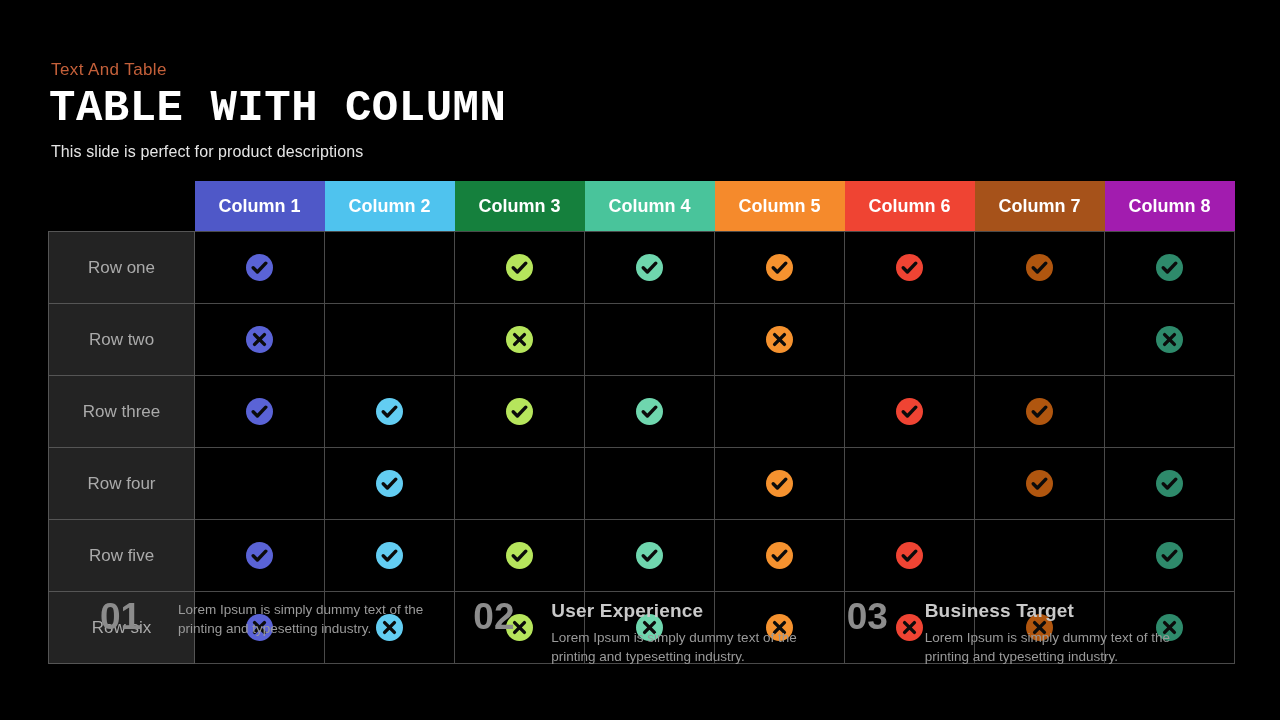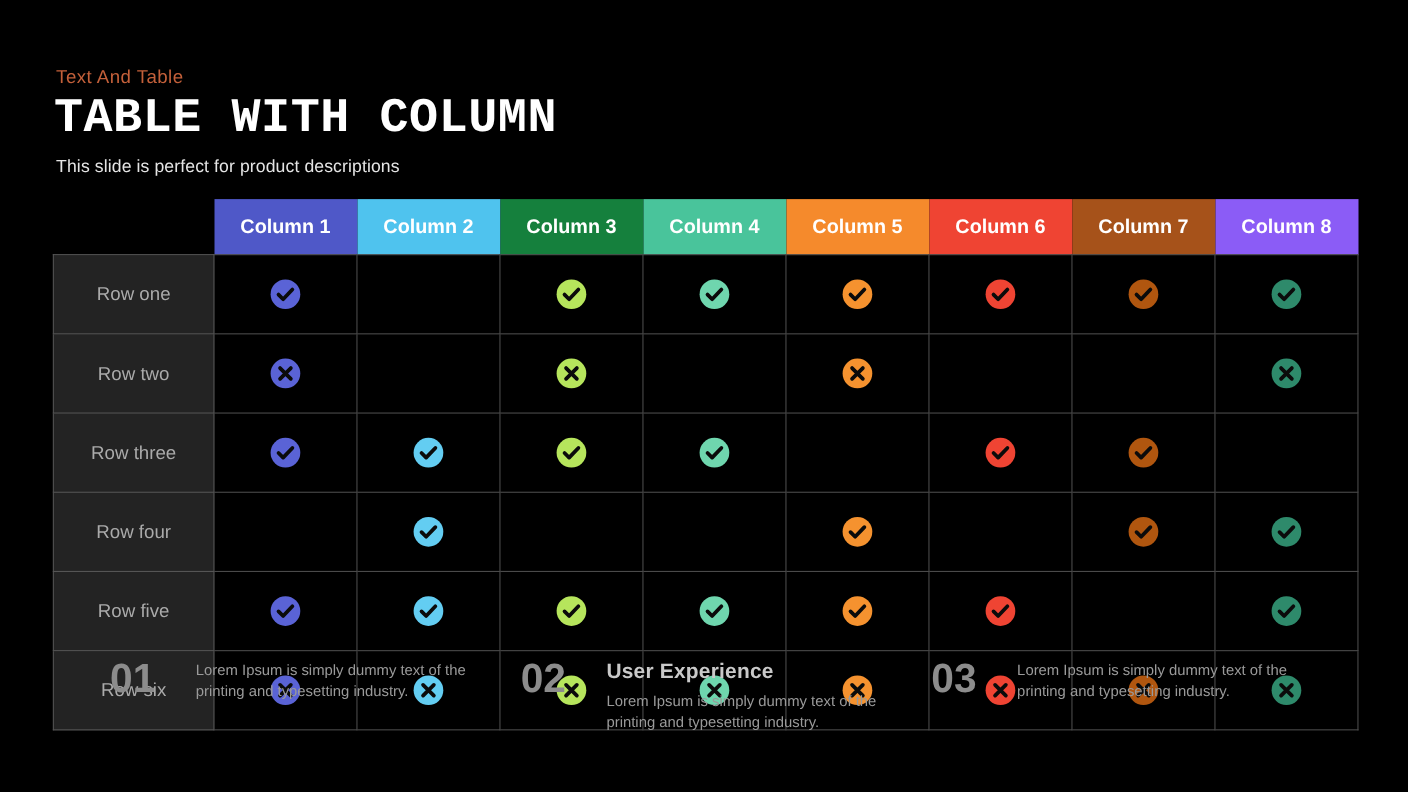--- a/index.html
+++ b/index.html
@@ -176,21 +176,21 @@
     <thead>
       <tr id="header-row">
         <th class="corner"></th>
       <th style="background: rgb(79, 88, 200);">Column 1</th>
           <th style="background: rgb(79, 195, 238);">Column 2</th>
           <th style="background: #15803d;">Column 3</th>
           <th style="background: rgb(73, 196, 155);">Column 4</th>
           <th style="background: rgb(245, 138, 44);">Column 5</th>
           <th style="background: rgb(239, 68, 51);">Column 6</th>
           <th style="background: rgb(166, 82, 26);">Column 7</th>
-          <th style="background: #8b5cf6;">Column 8</th>
+          <th style="background: #a21caf;">Column 8</th>
         </tr>
     </thead>
     <tbody id="table-body">
         <tr>
           <td class="rowlabel">Row one</td>
           <td><span class="status-icon" style="background: rgb(90, 99, 214);"><svg viewBox="0 0 27 27">
                 <path fill="none" stroke="#0b0b0b" stroke-width="3.4" stroke-linecap="round" stroke-linejoin="round" d="M7.2 13.8 L11.4 18 L19.8 9.2"></path>
               </svg></span></td>
           <td class="empty-cell"></td>
           <td><span class="status-icon" style="background: rgb(182, 229, 92);"><svg viewBox="0 0 27 27">
@@ -339,16 +339,17 @@
     <div class="feature">
       <div class="feature-num">02</div>
       <div class="feature-body">
         <div class="feature-title">User Experience</div>
         <div class="feature-desc">Lorem Ipsum is simply dummy text of the printing and typesetting industry.</div>
       </div>
     </div>
     <div class="feature">
       <div class="feature-num">03</div>
       <div class="feature-body">
+        <div class="feature-title">Business Target</div>
         <div class="feature-desc">Lorem Ipsum is simply dummy text of the printing and typesetting industry.</div>
       </div>
     </div>
   </div>
 
 </body></html>

